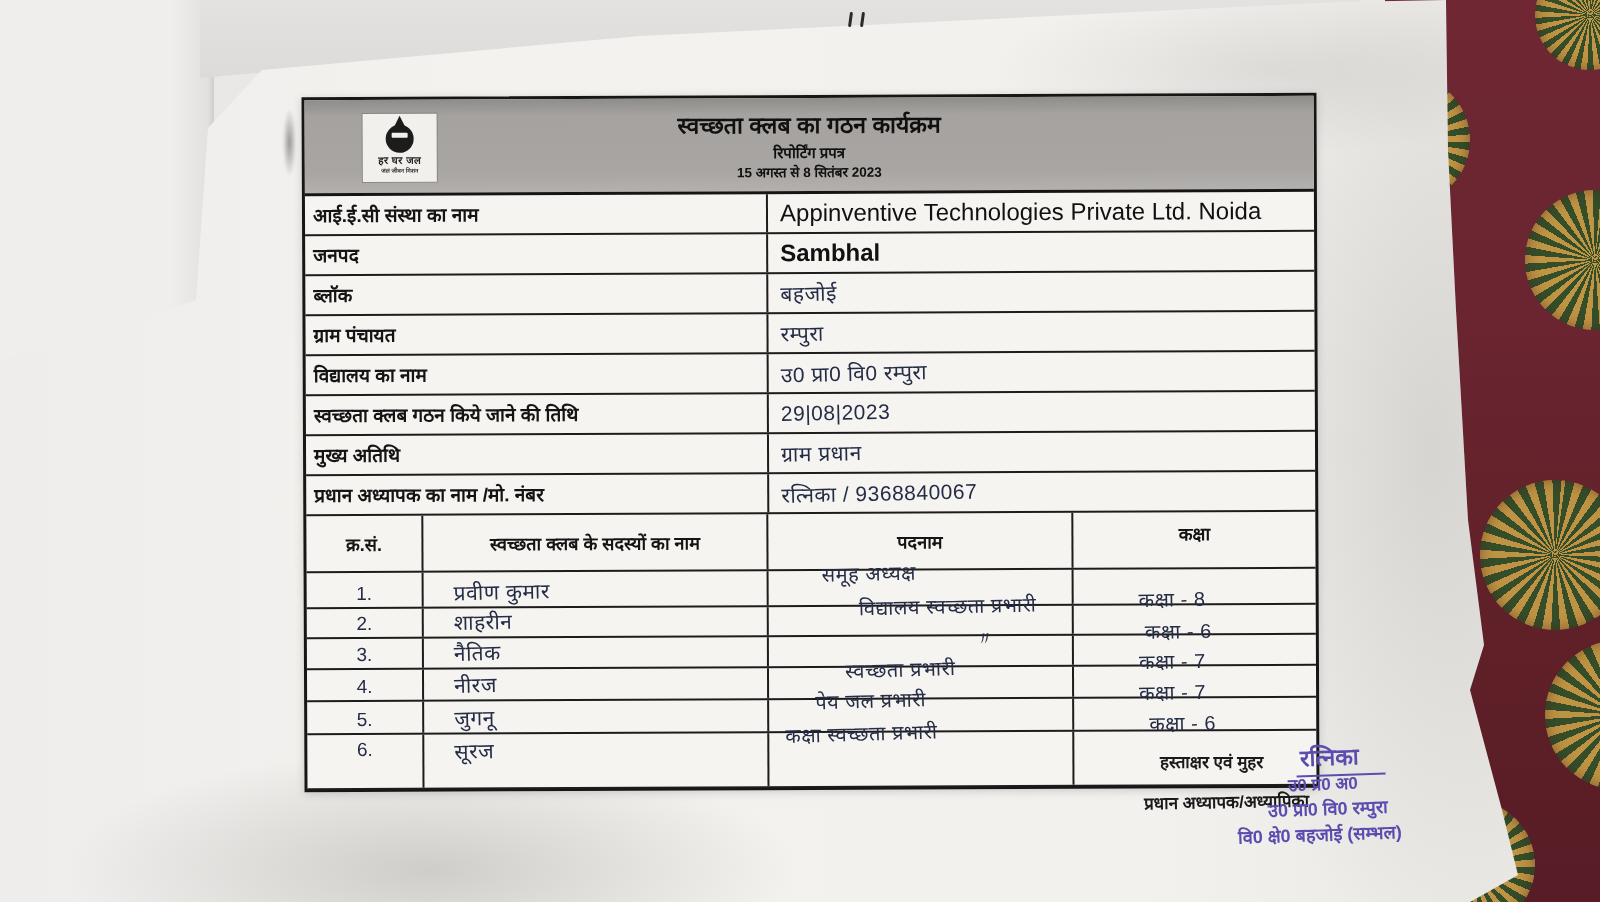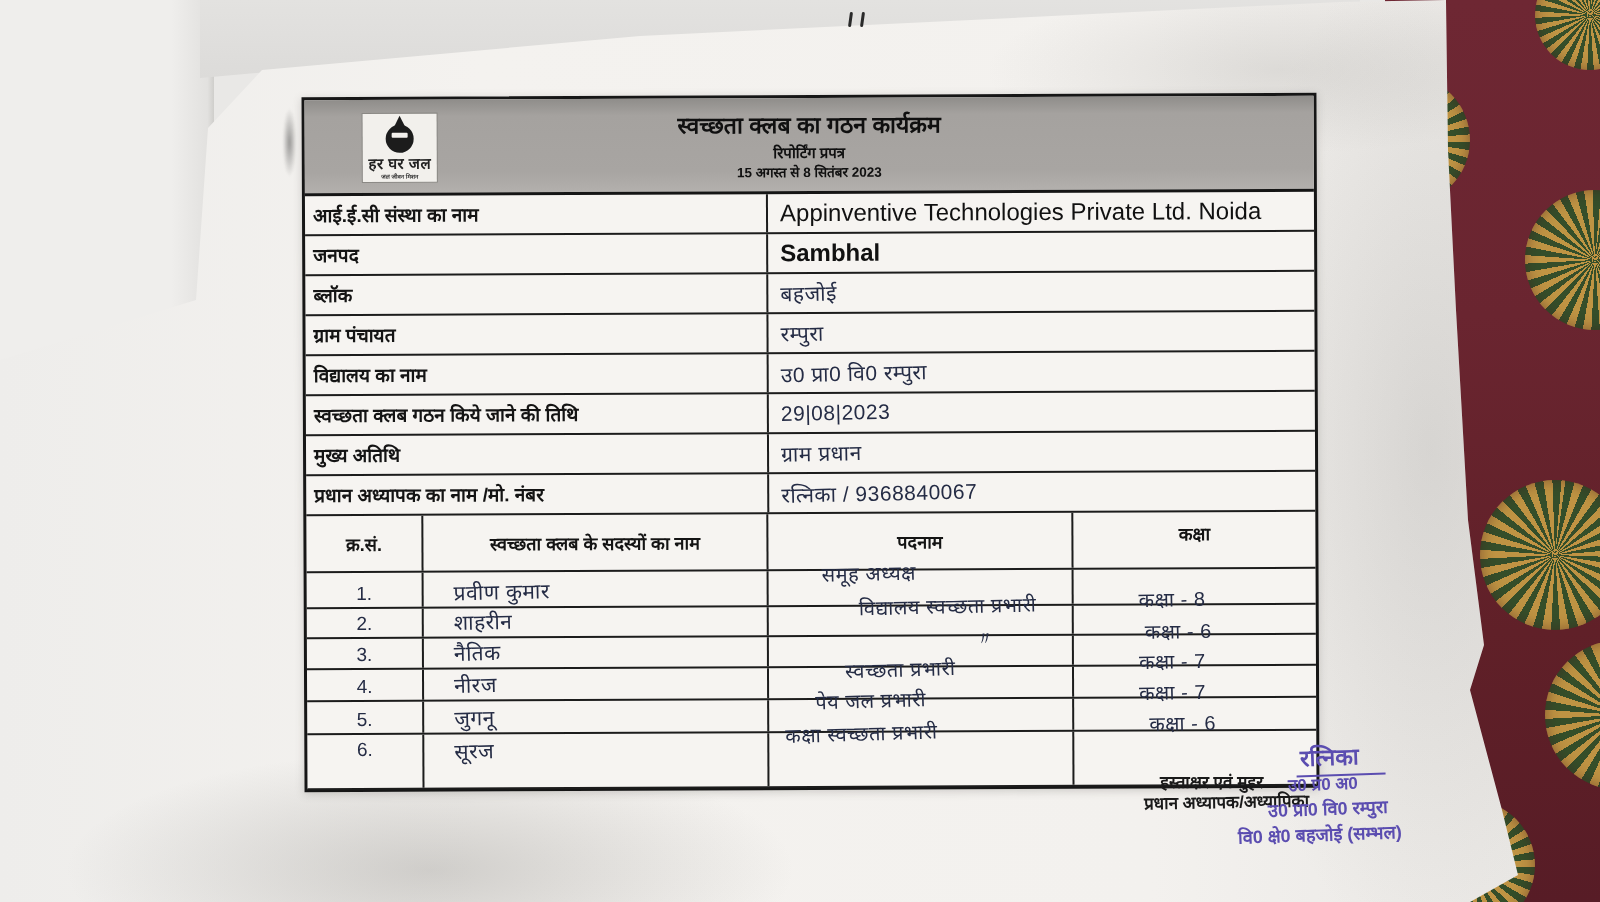--- a/index.html
+++ b/index.html
@@ -72,21 +72,21 @@
   }
   .logo-box{
     position:absolute;left:58px;top:14px;width:74px;height:68px;background:#f2f0ec;
     box-shadow:0 0 0 1px #8a8884;display:flex;flex-direction:column;align-items:center;justify-content:flex-start;
   }
   .drop{position:relative;width:30px;height:36px;margin-top:3px;}
   .drop::before{content:"";position:absolute;bottom:0;left:1px;width:28px;height:28px;border-radius:50%;background:#1c1c1c;}
   .drop::after{content:"";position:absolute;top:-1px;left:7px;width:0;height:0;
     border-left:8px solid transparent;border-right:8px solid transparent;border-bottom:16px solid #1c1c1c;}
   .drop .tap{position:absolute;left:7px;top:16px;width:16px;height:5px;background:#f2f0ec;border-radius:1px;z-index:2;}
-  .logo-t1{font-size:15px;font-weight:700;color:#222;margin-top:0;letter-spacing:.5px;}
+  .logo-t1{font-size:10px;font-weight:700;color:#222;margin-top:0;letter-spacing:.5px;}
   .logo-t2{font-size:6px;font-weight:600;color:#333;}
   .titles{width:100%;text-align:center;color:#101010;}
   .title{font-size:23px;font-weight:700;}
   .subtitle{font-size:15px;font-weight:700;margin-top:2px;}
   .daterange{font-size:13.5px;font-weight:700;margin-top:1px;}
 
   
   .info-row{display:flex;height:40px;border-bottom:2px solid #1c1c1c;box-sizing:border-box;}
   .info-row:last-child{border-bottom:2px solid #1c1c1c;}
   .cell-label{
@@ -119,21 +119,21 @@
   .sno-hand{font-size:19px;color:#252c45;font-weight:500;}
   
   .ov{position:absolute;font-size:20px;color:#252c45;font-weight:500;letter-spacing:.5px;white-space:nowrap;}
 
   
   .r1{height:36px;} .r2{height:30px;} .r3{height:31px;} .r4{height:32px;} .r5{height:33px;} .r6{height:55px;}
 
   
   .sig{position:absolute;left:1080px;top:738px;width:420px;height:130px;}
   .sig .printed{position:absolute;font-size:17px;font-weight:700;color:#1a1a1a;white-space:nowrap;}
-  .sig .p1{left:80px;top:32px;}
+  .sig .p1{left:80px;top:12px;}
   .sig .p2{left:64px;top:52px;transform:rotate(-1deg);}
   .sig .ink{position:absolute;color:#5b4db0;font-weight:600;white-space:nowrap;}
   .sig .h-name{left:216px;top:2px;font-size:23px;border-bottom:2px solid #5b4db0;
     padding:0 26px 2px 4px;transform:rotate(-2deg);}
   .sig .h1{left:208px;top:34px;font-size:17px;transform:rotate(-2deg);}
   .sig .h2{left:188px;top:58px;font-size:18px;transform:rotate(-2deg);}
   .sig .h3{left:158px;top:84px;font-size:18px;transform:rotate(-2deg);}
 </style>
 </head>
 <body>

